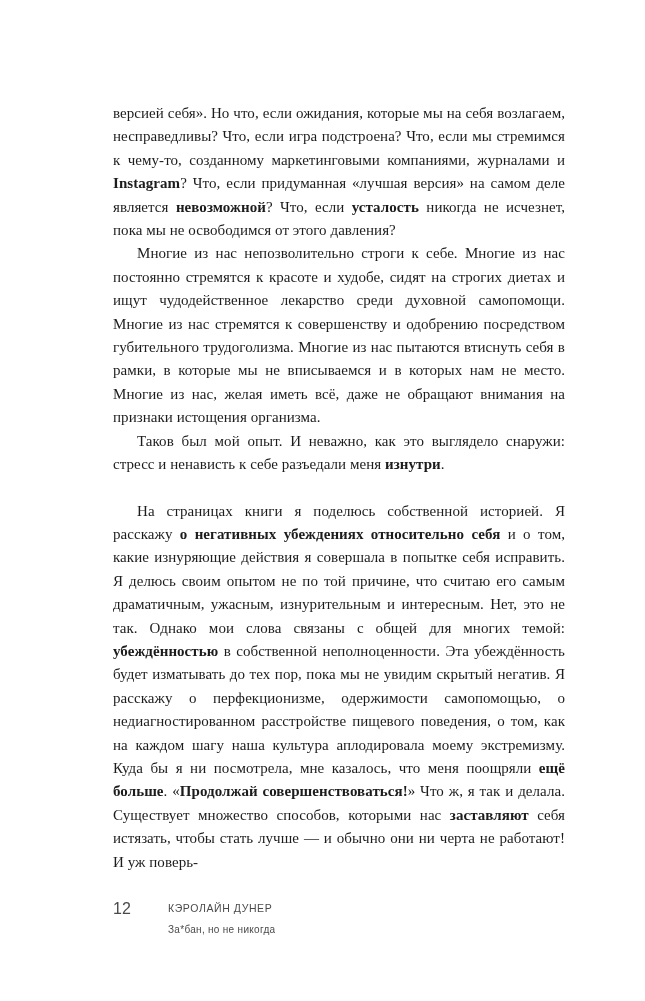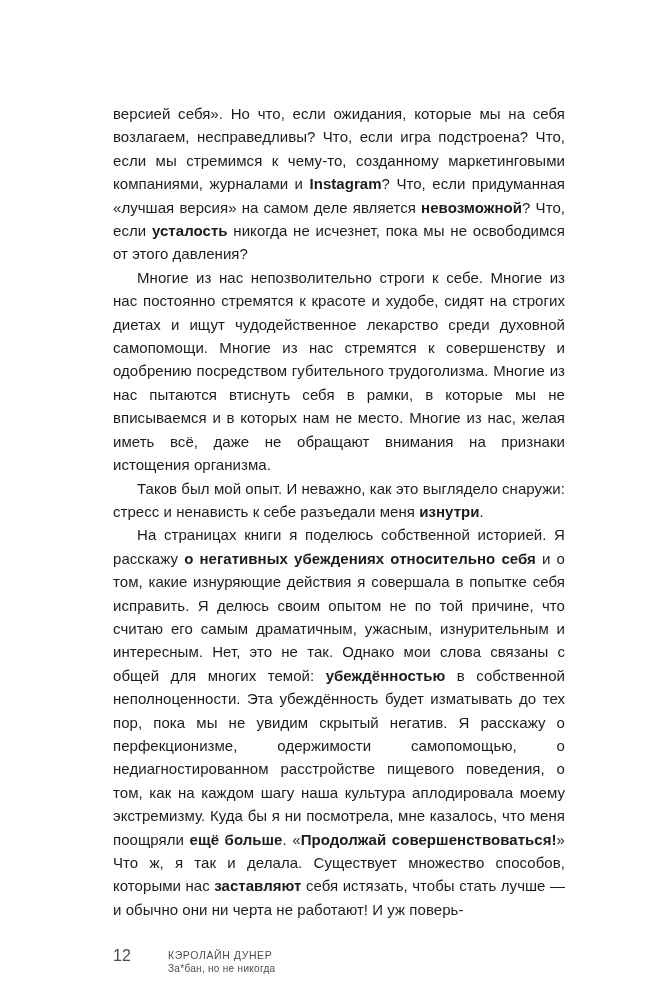--- a/index.html
+++ b/index.html
@@ -24,46 +24,47 @@
     top: 102px;
     width: 452px;
   }
 
   .text-block {
     color: var(--text, #1c1c1c);
     font-size: 15px;
     line-height: 23.4px;
     text-align: justify;
     letter-spacing: 0.05px;
+    font-family: Liberation Serif, serif;
   }
 
   .para { text-indent: 0; }
   .para.indent { text-indent: 24px; }
-  .para.space-before { }
+  .para.space-before { margin-top: 23px; }
 
   .para .bold { font-weight: 700; }
 
   .footer {
     display: flex;
     align-items: flex-start;
     margin-top: 28px;
     color: var(--footer_text, #4a4a4a);
   }
 
   .footer-page-number {
     font-size: 16px;
     line-height: 13px;
     width: 55px;
     flex: 0 0 55px;
   }
 
   .footer-meta {
     display: flex;
     flex-direction: column;
-    gap: 2px;
+    gap: 10px;
   }
 
   .footer-author {
     font-size: 10.5px;
     line-height: 12px;
     letter-spacing: 0.6px;
     text-transform: uppercase;
   }
 
   .footer-book-title {

